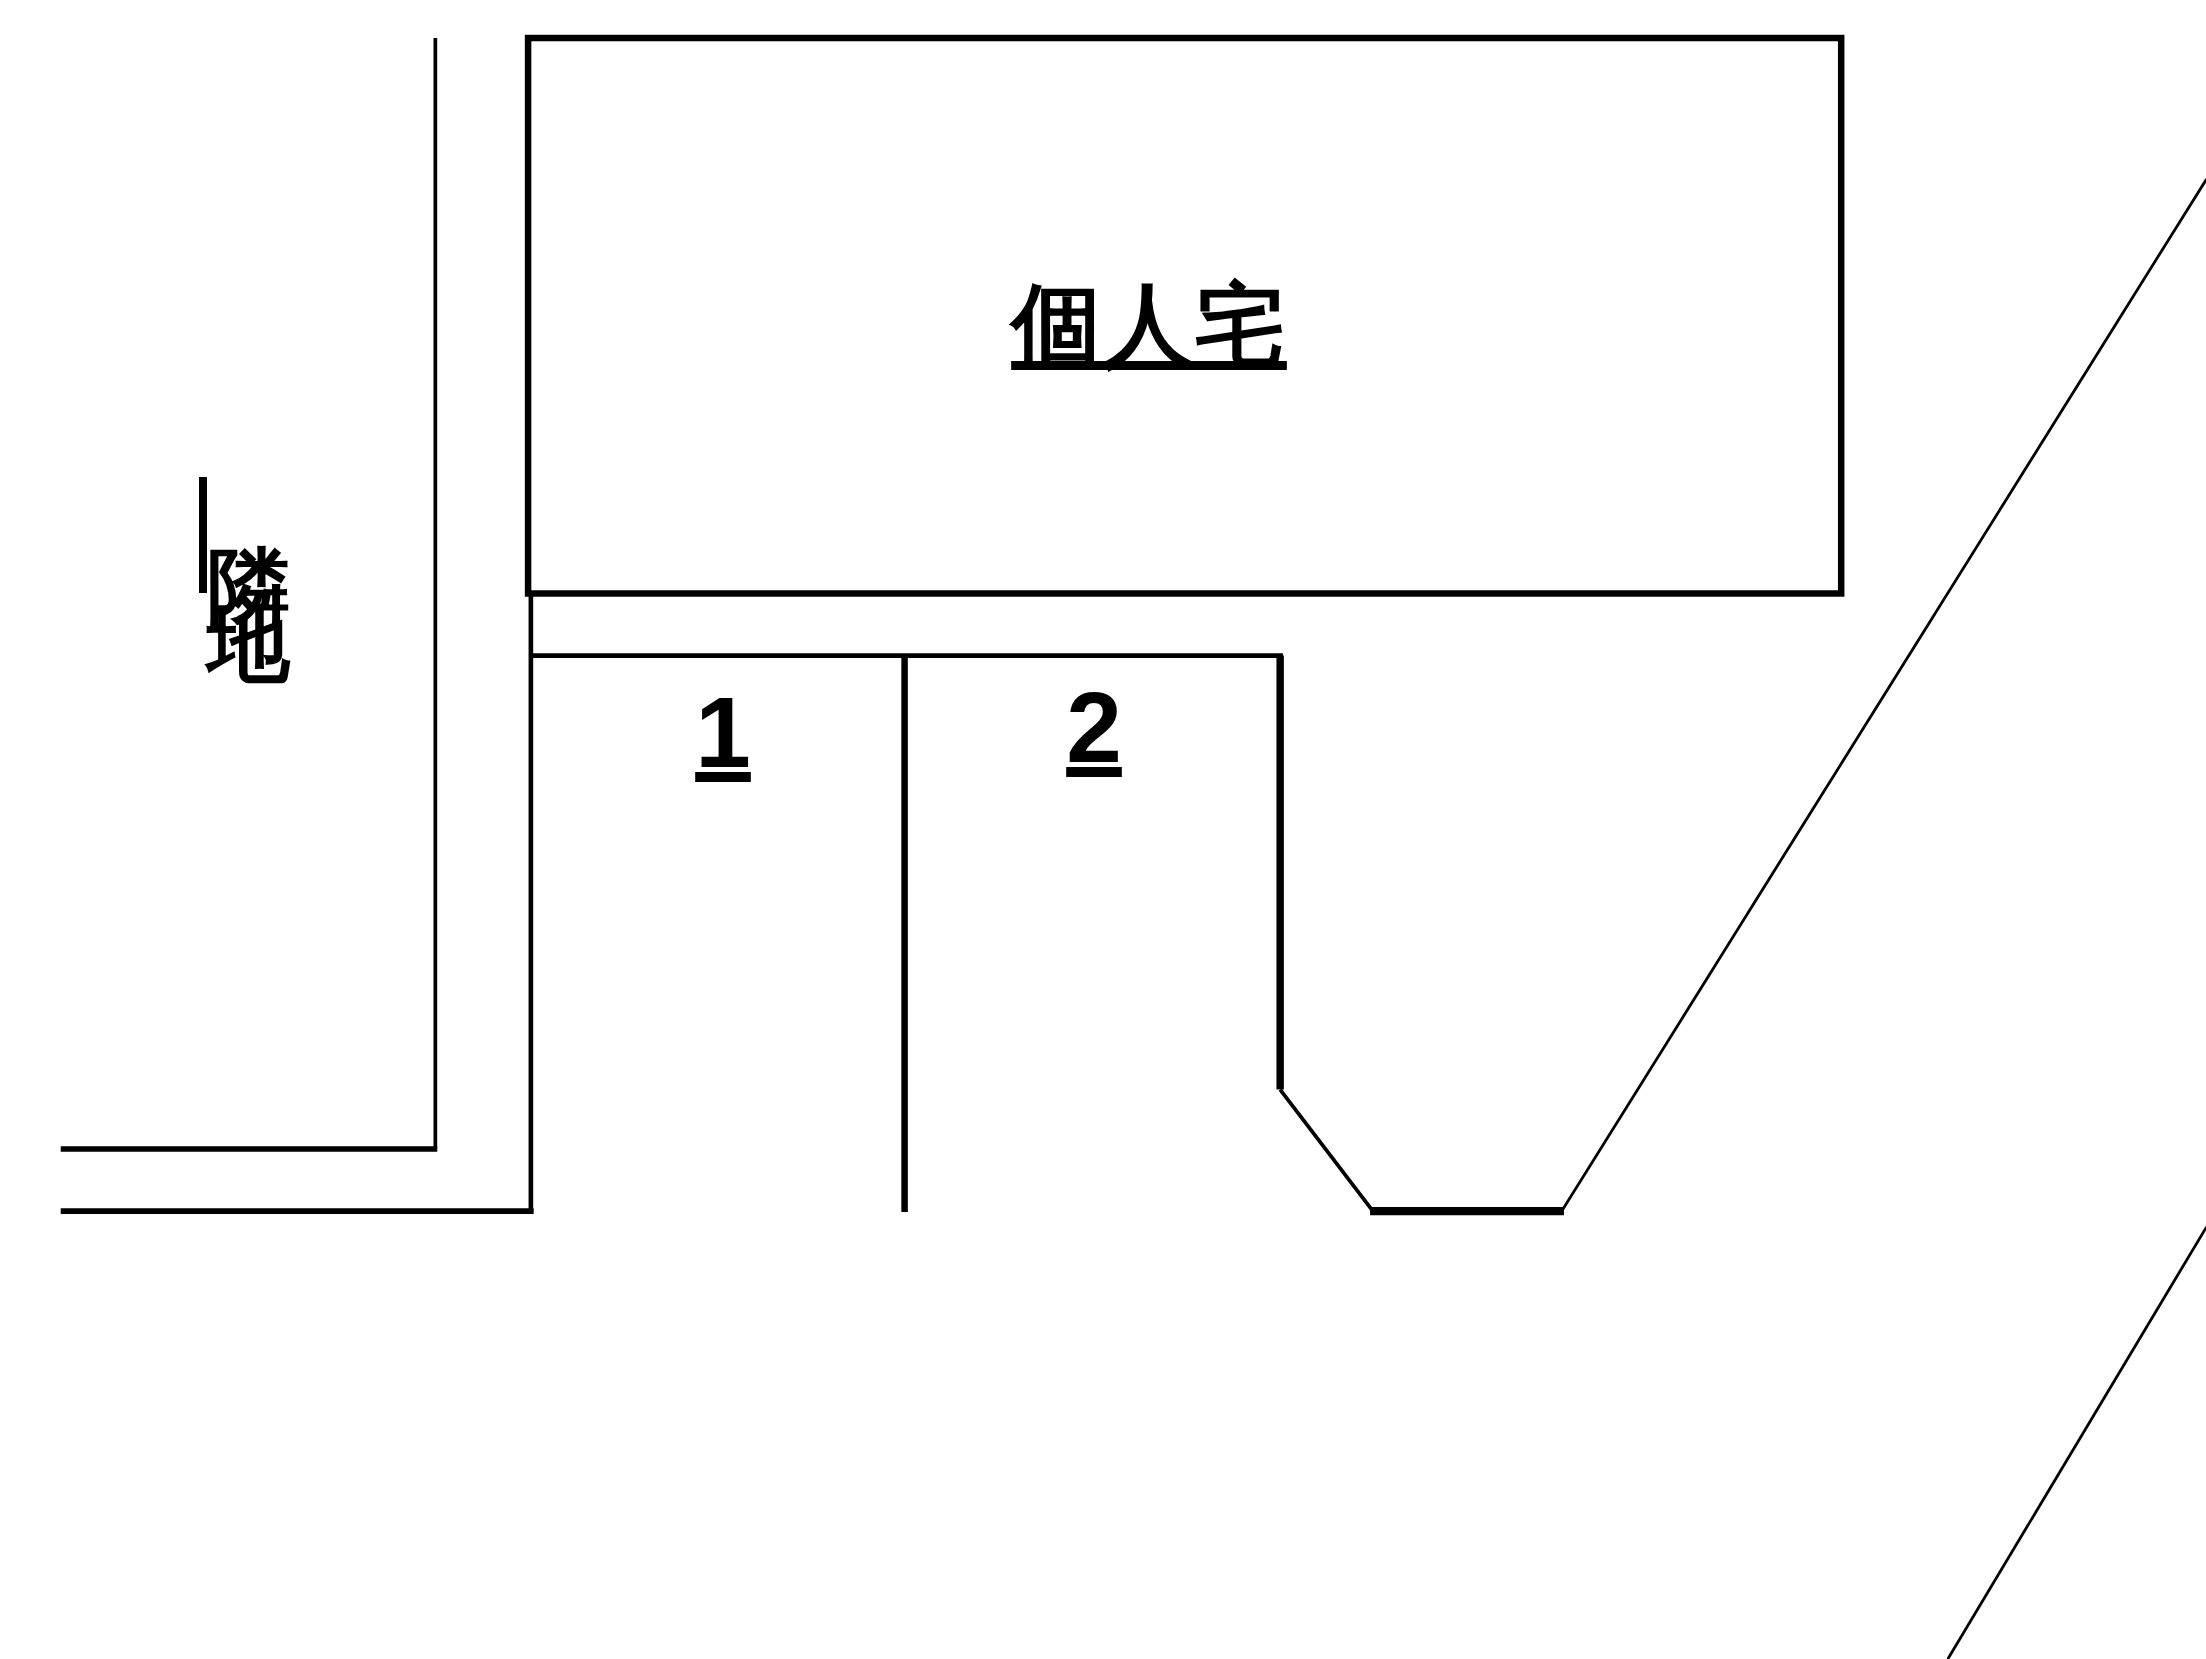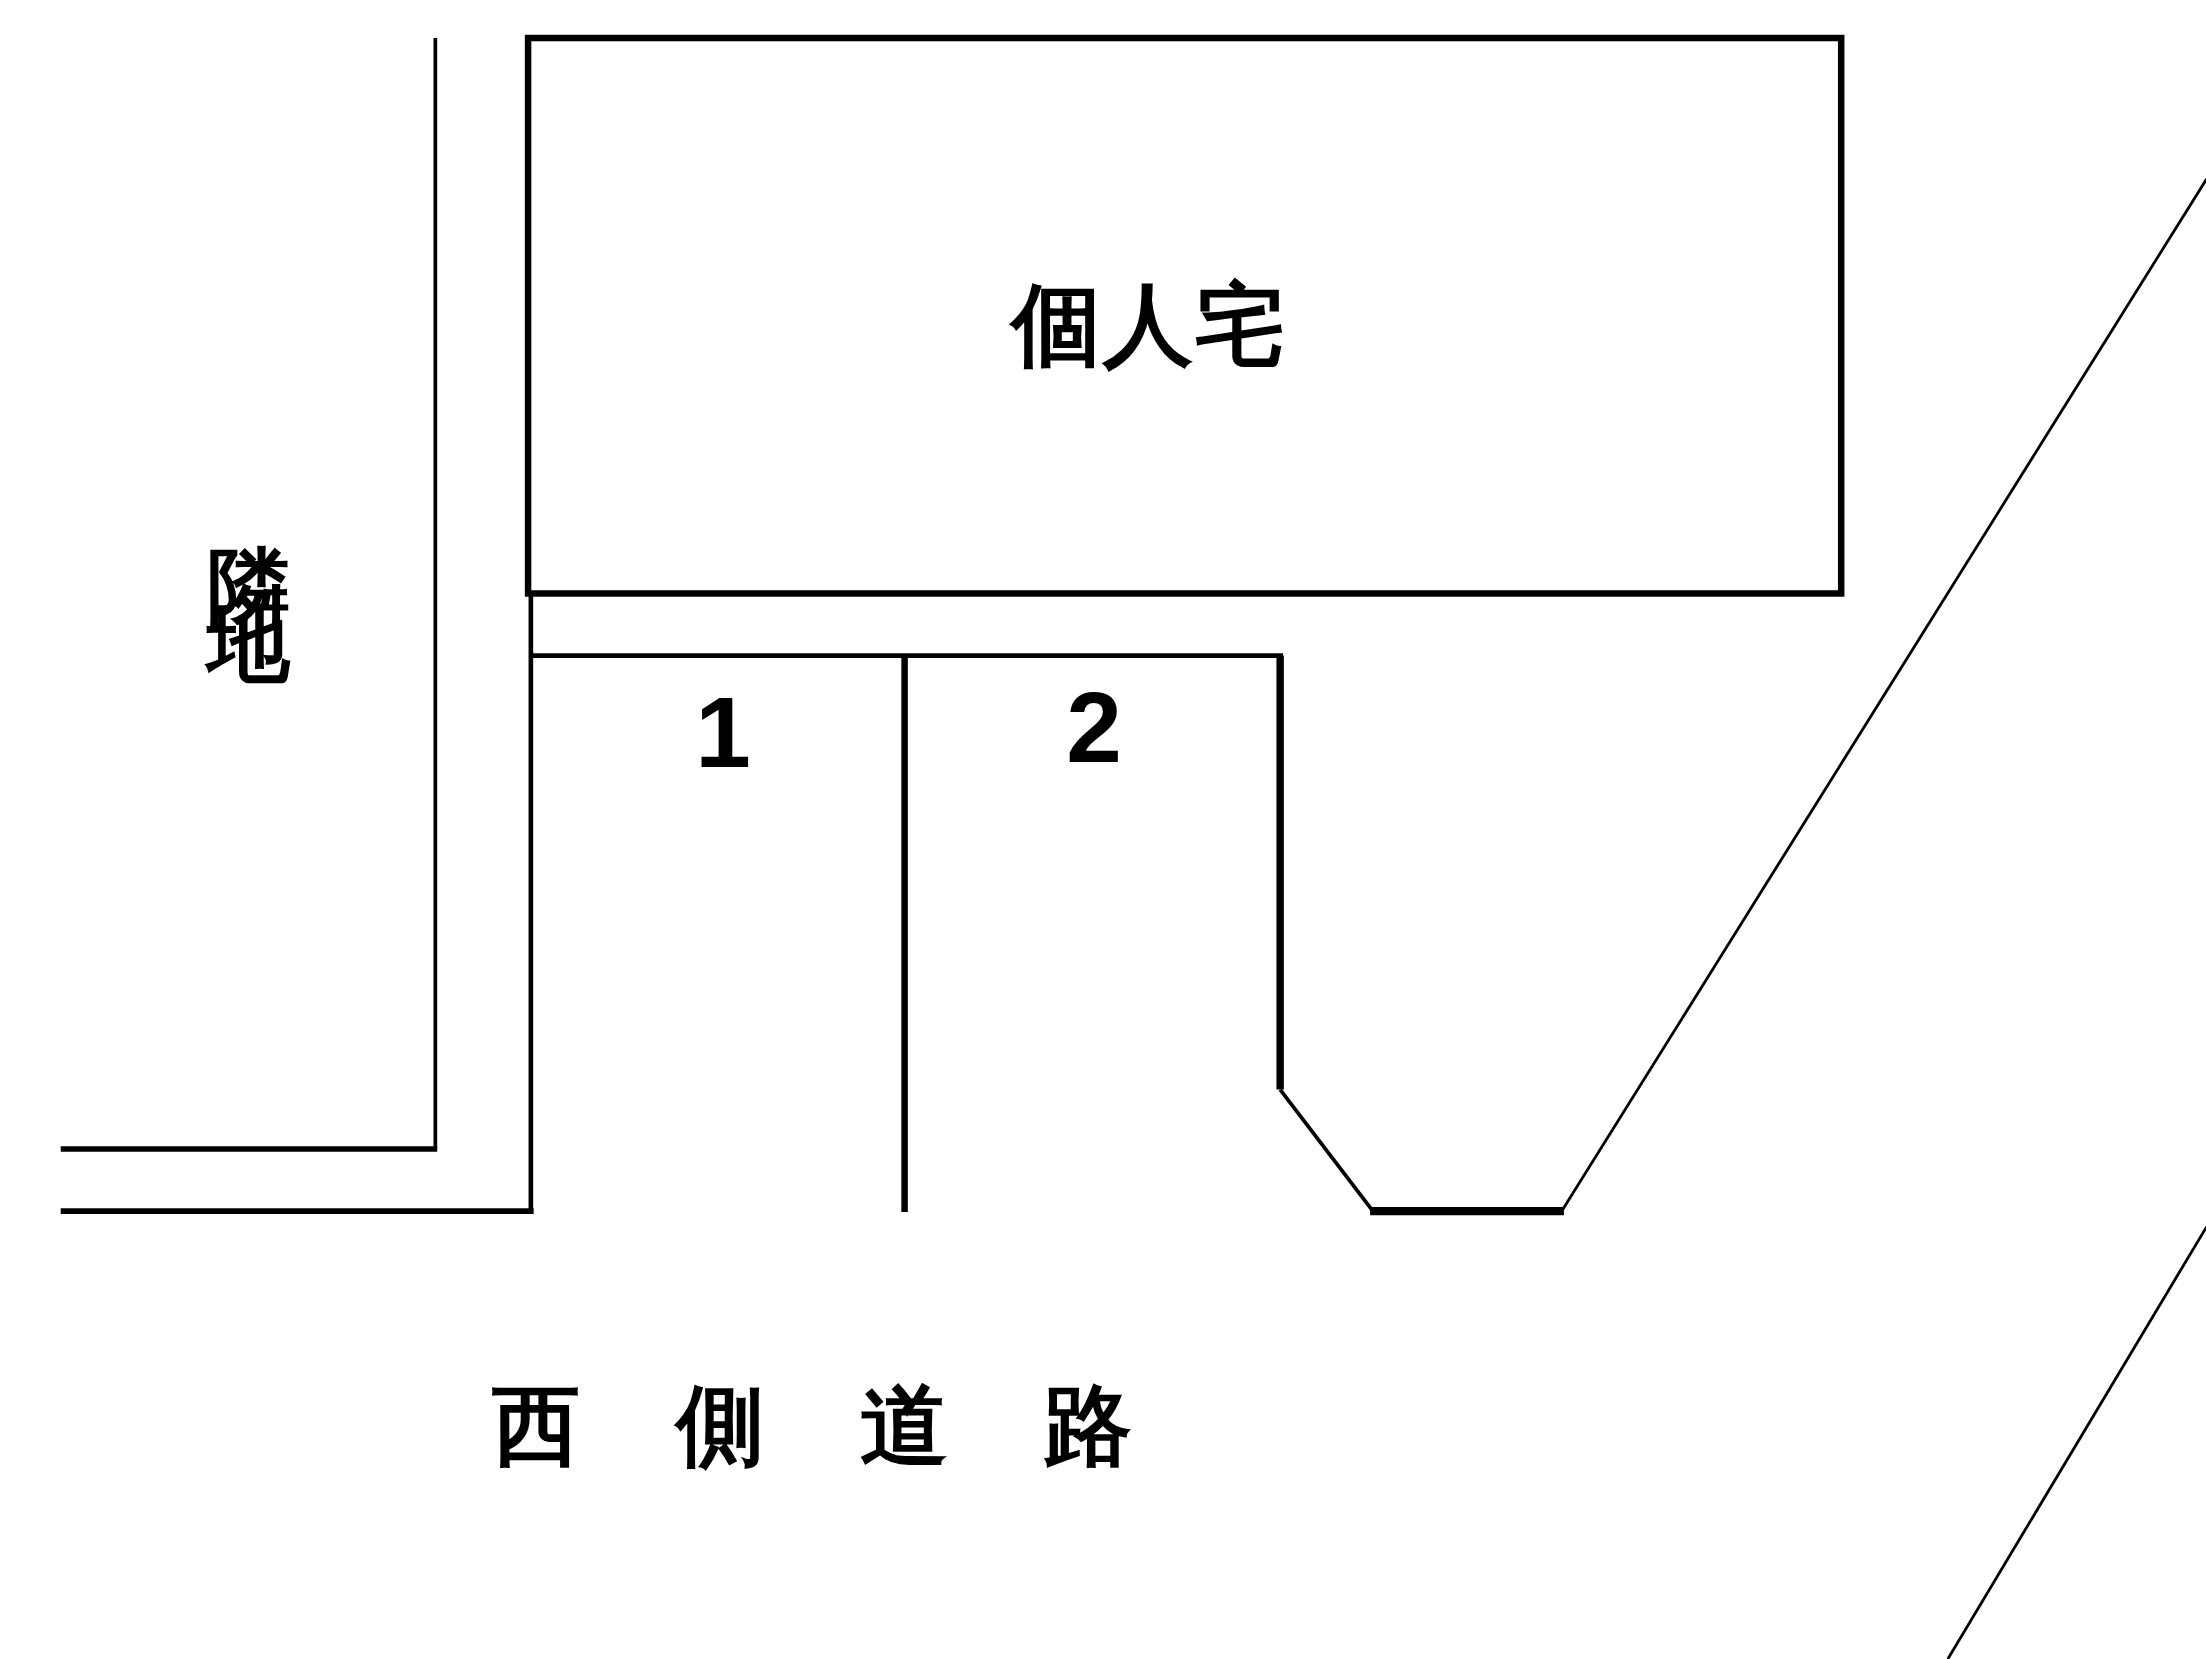--- a/index.html
+++ b/index.html
@@ -27,20 +27,21 @@
   .plan svg line {
     stroke: #000000;
     stroke-linecap: butt;
   }
   .label {
     position: absolute;
     color: #000000;
     font-weight: bold;
     white-space: nowrap;
     line-height: 1;
+    text-decoration: underline;
   }
   .label.centered {
     transform: translate(-50%, -50%);
   }
   .house-label {
     left: 1149px;
     top: 325px;
     font-size: 90px;
     letter-spacing: 1.9px;
   }
@@ -98,16 +99,15 @@
   </svg>
 
   <div class="label centered house-label">個人宅</div>
 
   <div class="label adjacent-label">隣地</div>
 
   <div class="label centered space-label space-1">1</div>
 
   <div class="label centered space-label space-2">2</div>
 
-  <div class="label road-label">西側道路</div>
 
 </div>
 
 
 </body></html>

